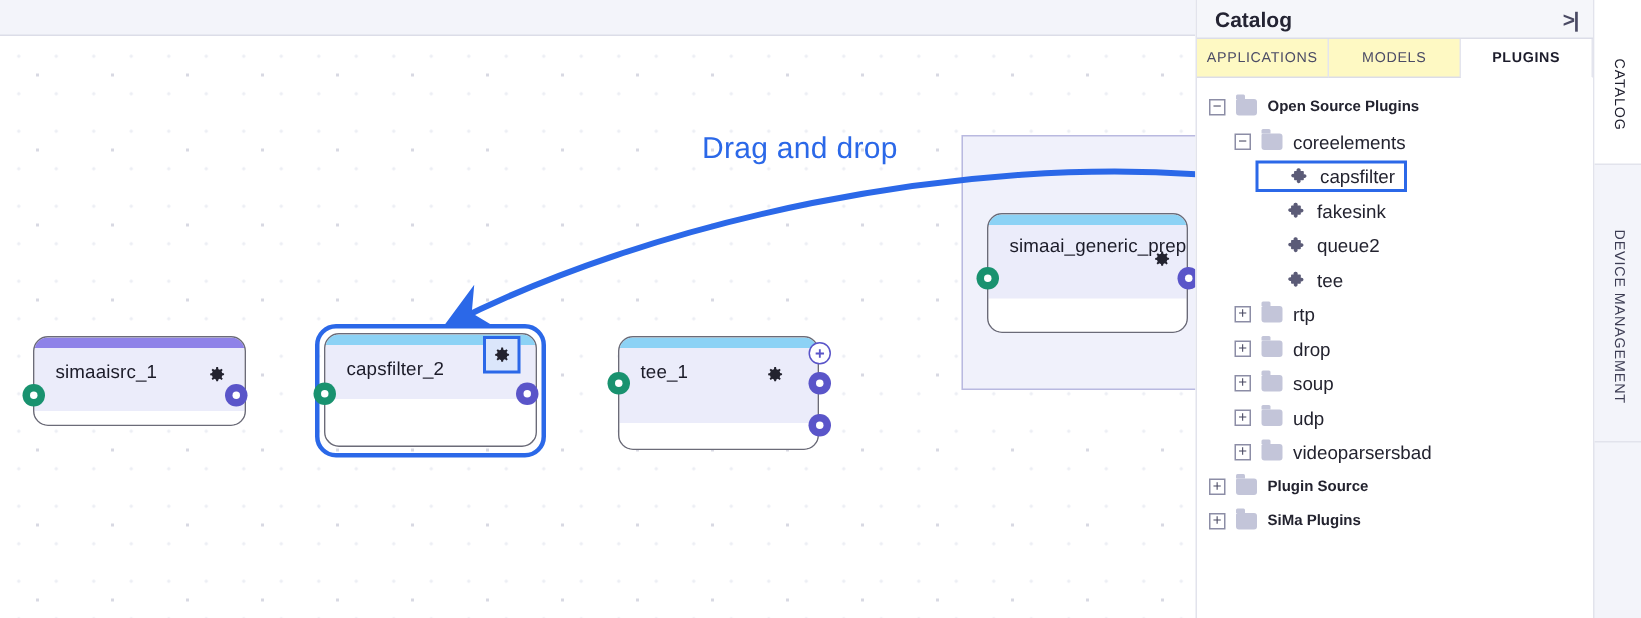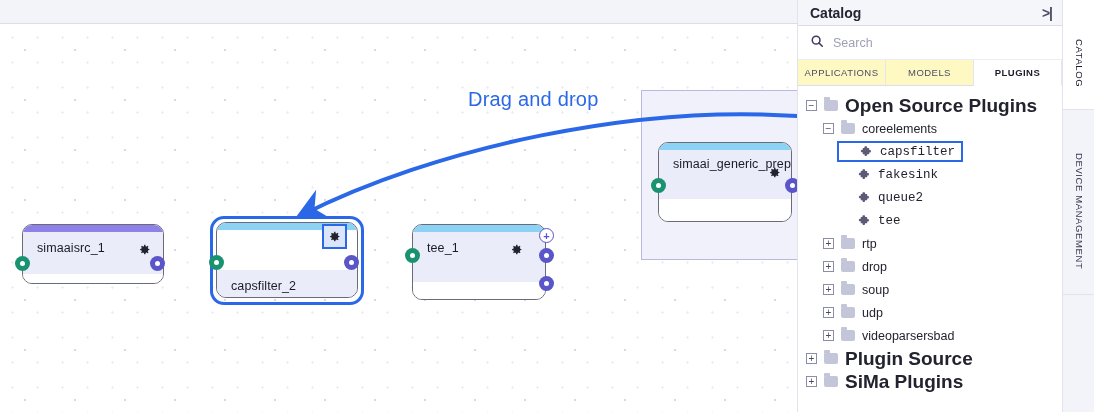--- a/index.html
+++ b/index.html
@@ -77,21 +77,21 @@
   #node-simaaisrc .hdrbar { background: #8e82e8; }
   #node-simaaisrc .upper  { height: 42px; }
   #node-simaaisrc .lower  { height: 27px; }
 
   #node-capsfilter-sel {
     position: absolute; left: 210px; top: 216px; width: 154px; height: 89px;
     border: 3px solid #2b68e8; border-radius: 14px; background: transparent;
   }
   #node-capsfilter  { left: 216px; top: 222px; width: 142px; height: 76px; }
   #node-capsfilter .hdrbar { background: #8cd2f5; }
-  #node-capsfilter .upper  { height: 36px; margin-top: 40px; }
+  #node-capsfilter .upper  { height: 36px; }
   #node-capsfilter .lower  { height: 27px; }
 
   #node-tee         { left: 412px; top: 224px; width: 134px; height: 76px; }
   #node-tee .hdrbar { background: #8cd2f5; }
   #node-tee .upper  { height: 50px; }
   #node-tee .lower  { height: 27px; }
 
   #group-preproc {
     position: absolute; left: 641px; top: 90px; width: 160px; height: 170px;
     background: #f0f1fb; border: 1px solid #b9b9e0;
@@ -169,23 +169,23 @@
     border-radius: 1px 2px 2px 2px; position: relative;
   }
   .folder::before {
     content: ""; position: absolute; left: 0; top: -3px;
     width: 6px; height: 3px; background: #c3c5d9; border-radius: 1px 1px 0 0;
   }
   .puzzle { width: 13px; height: 13px; flex: 0 0 auto; }
   .puzzle svg { display: block; }
   .tlabel { white-space: nowrap; }
   .trow.lvl0 { padding-left: 8px; gap: 7px; }
-  .trow.lvl0 .tlabel { font-weight: 700; font-size: 19px; }
+  .trow.lvl0 .tlabel { font-weight: 700; font-size: 10px; }
   .trow.lvl1 { padding-left: 25px; gap: 7px; }
-  .trow.lvl2 { padding-left: 42px; gap: 7px; font-family: Liberation Mono, monospace; }
+  .trow.lvl2 { padding-left: 42px; gap: 7px; }
   .trow.highlight .hl-wrap {
     border: 2.5px solid #2b68e8; padding: 0 6px 0 3px; margin-left: -3px;
     display: flex; align-items: center; gap: 7px; height: 21px;
   }
 
   
   #vtabs {
     position: absolute; left: 1062px; top: 0; width: 32px; height: 412px;
     background: #f3f4fa; border-left: 1px solid #e2e3ec;
   }
@@ -285,29 +285,20 @@
     </svg>
     <div id="annot-label">Drag and drop</div>
   </div>
 
   <div id="panel">
     <div id="panel-head">
       <div id="panel-title">Catalog</div>
       <div id="collapse-btn">&gt;|</div>
     </div>
 
-    <div id="searchbar">
-      <span>
-        <svg width="14" height="14" viewBox="0 0 24 24">
-          <circle cx="10.5" cy="10.5" r="6.6" fill="none" stroke="#3d3d5c" stroke-width="2.6"></circle>
-          <line x1="15.4" y1="15.4" x2="21" y2="21" stroke="#3d3d5c" stroke-width="2.8" stroke-linecap="round"></line>
-        </svg>
-      </span>
-      <input id="search-input" type="text" placeholder="Search" style="">
-    </div>
 
     <div id="tabs">
       <div class="tab">APPLICATIONS</div>
       <div class="tab">MODELS</div>
       <div class="tab active">PLUGINS</div>
     </div>
 
     <div id="tree">
         <div class="trow lvl0">
           <span class="toggle">−</span>

